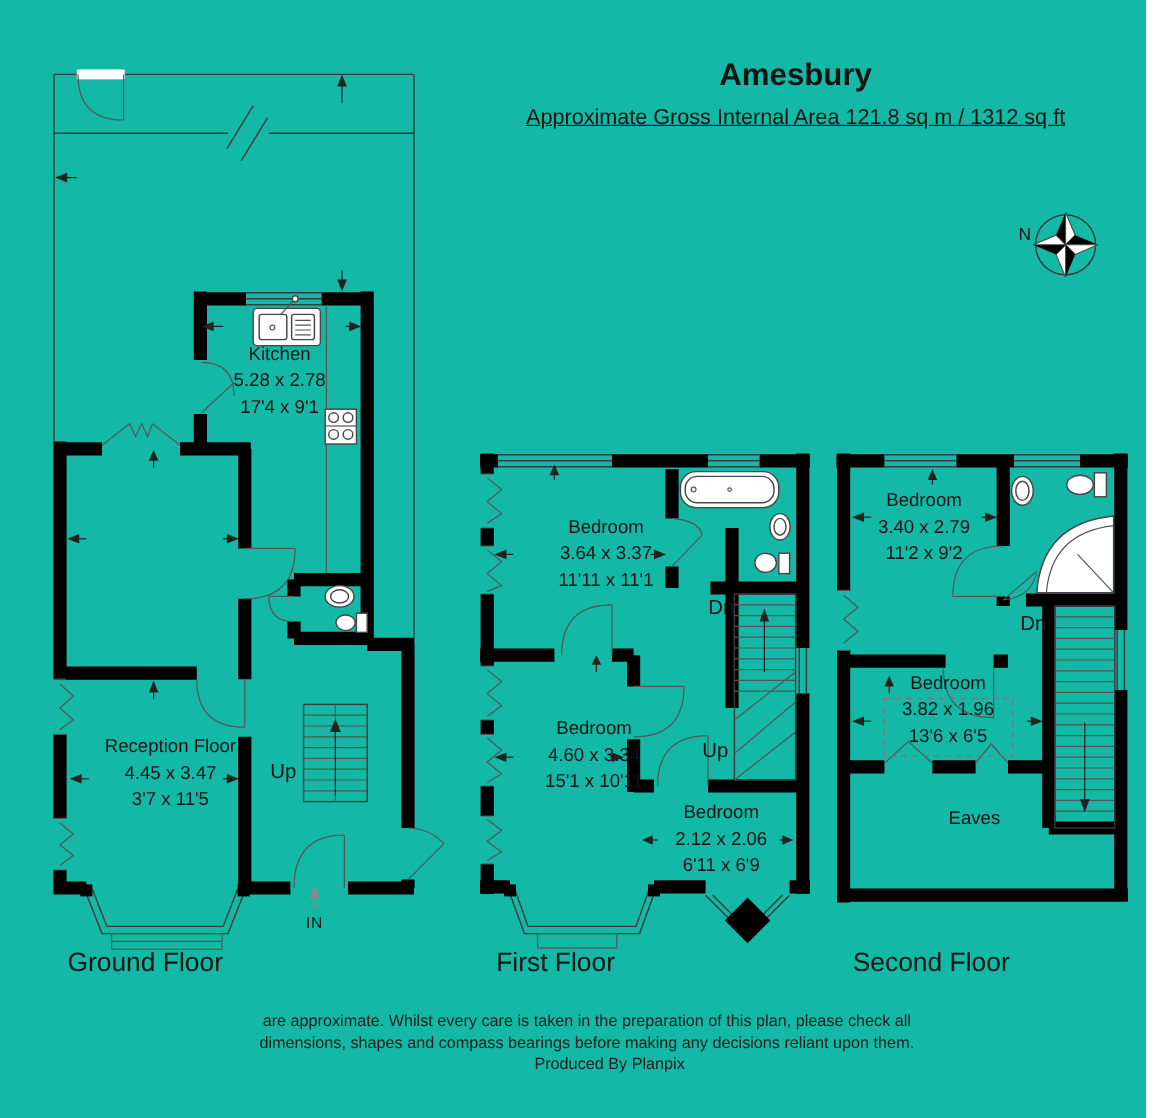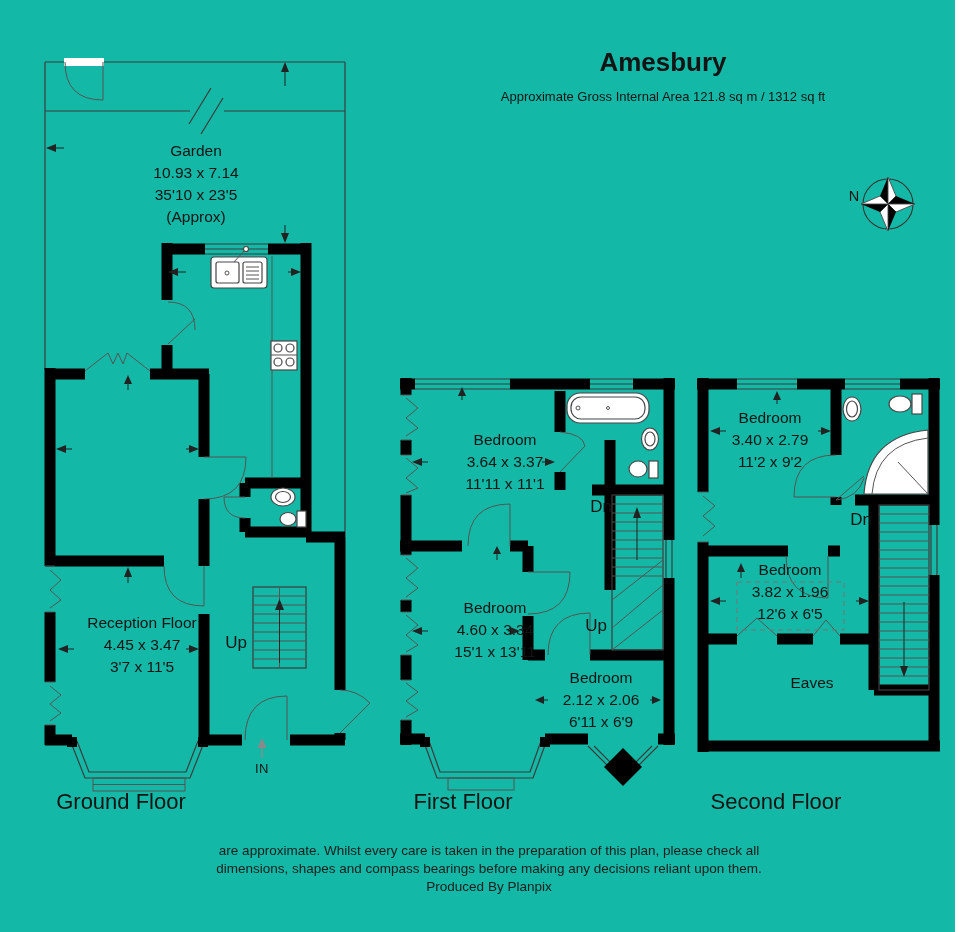--- a/index.html
+++ b/index.html
@@ -13,21 +13,21 @@
   .dash{stroke:#777;stroke-width:1;fill:none;stroke-dasharray:5 4;}
   .blk{fill:#000;stroke:none;}
   .arr{stroke:#222;stroke-width:1;fill:none;}
   .arrh{fill:#222;stroke:none;}
   .gry{stroke:#8a8a8a;stroke-width:1.4;fill:none;}
   .gryh{fill:#8a8a8a;stroke:none;}
   .lbl{position:absolute;transform:translate(-50%,-50%);text-align:center;
        font-size:15.5px;line-height:22px;color:#141414;white-space:nowrap;}
   .big{font-size:17px;}
   .title{font-size:26px;font-weight:bold;}
-  .subtitle{font-size:13px;}
+  .subtitle{font-size:18px;text-decoration:underline;}
   .floorlbl{font-size:22px;font-weight:normal;}
   .in-lbl{font-size:13px;font-weight:normal;letter-spacing:.5px;}
   .north{font-size:14.5px;}
   .footer{font-size:13.5px;line-height:18px;color:#1c1c1c;}
 </style>
 </head>
 <body>
 
 <div id="page">
 
@@ -289,75 +289,74 @@
     <polygon class="fx" points="888,231 880,212 888,204" style="stroke-width:.9"></polygon>
     <polygon class="blk" points="861,204 880,212 888,204"></polygon>
     <polygon class="fx" points="861,204 880,196 888,204" style="stroke-width:.9"></polygon>
   </g>
 </svg>
 
   <div class="lbl title" style="left:663px;top:62px">Amesbury</div>
   <div class="lbl subtitle" style="left:663px;top:97px">Approximate Gross Internal Area 121.8 sq m / 1312 sq ft</div>
   <div class="lbl north" style="left:854px;top:196px">N</div>
 
-  <div class="lbl" style="left:196px;top:184px">
-    <div>Garden</div>
-    <div>10.93 x 7.14</div>
-    <div>35'10 x 23'5</div>
-    <div>(Approx)</div>
-  </div>
-
+
+  <div class="lbl" style="left:233px;top:318px">
+    <div>Kitchen</div>
+    <div>5.28 x 2.78</div>
+    <div>17'4 x 9'1</div>
+  </div>
 
 
   <div class="lbl" style="left:142px;top:645px">
     <div>Reception Floor</div>
     <div>4.45 x 3.47</div>
     <div>3'7 x 11'5</div>
   </div>
 
   <div class="lbl big" style="left:236px;top:643px">Up</div>
   <div class="lbl in-lbl" style="left:262px;top:769px">IN</div>
 
   <div class="lbl" style="left:505px;top:462px">
     <div>Bedroom</div>
     <div>3.64 x 3.37</div>
     <div>11'11 x 11'1</div>
   </div>
 
   <div class="lbl" style="left:495px;top:630px">
     <div>Bedroom</div>
     <div>4.60 x 3.34</div>
-    <div>15'1 x 13'11</div>
+    <div>15'1 x 10'11</div>
   </div>
 
   <div class="lbl" style="left:601px;top:700px">
     <div>Bedroom</div>
     <div>2.12 x 2.06</div>
     <div>6'11 x 6'9</div>
   </div>
 
   <div class="lbl big" style="left:601px;top:507px">Dn</div>
   <div class="lbl big" style="left:596px;top:626px">Up</div>
 
   <div class="lbl" style="left:770px;top:440px">
     <div>Bedroom</div>
     <div>3.40 x 2.79</div>
     <div>11'2 x 9'2</div>
   </div>
 
   <div class="lbl" style="left:790px;top:592px">
     <div>Bedroom</div>
     <div>3.82 x 1.96</div>
-    <div>12'6 x 6'5</div>
+    <div>13'6 x 6'5</div>
   </div>
 
   <div class="lbl" style="left:812px;top:683px">Eaves</div>
   <div class="lbl big" style="left:861px;top:520px">Dn</div>
 
   <div class="lbl floorlbl" style="left:121px;top:802px">Ground Floor</div>
   <div class="lbl floorlbl" style="left:463px;top:802px">First Floor</div>
   <div class="lbl floorlbl" style="left:776px;top:802px">Second Floor</div>
 
   <div class="lbl footer" style="left:489px;top:851px">are approximate. Whilst every care is taken in the preparation of this plan, please check all</div>
   <div class="lbl footer" style="left:489px;top:869px">dimensions, shapes and compass bearings before making any decisions reliant upon them.</div>
-  <div class="lbl footer" style="left:489px;top:887px">Produced By Planpix</div>
+  <div class="lbl footer" style="left:508px;top:887px">Produced By Planpix</div>
 
 </div>
 
 </body></html>

